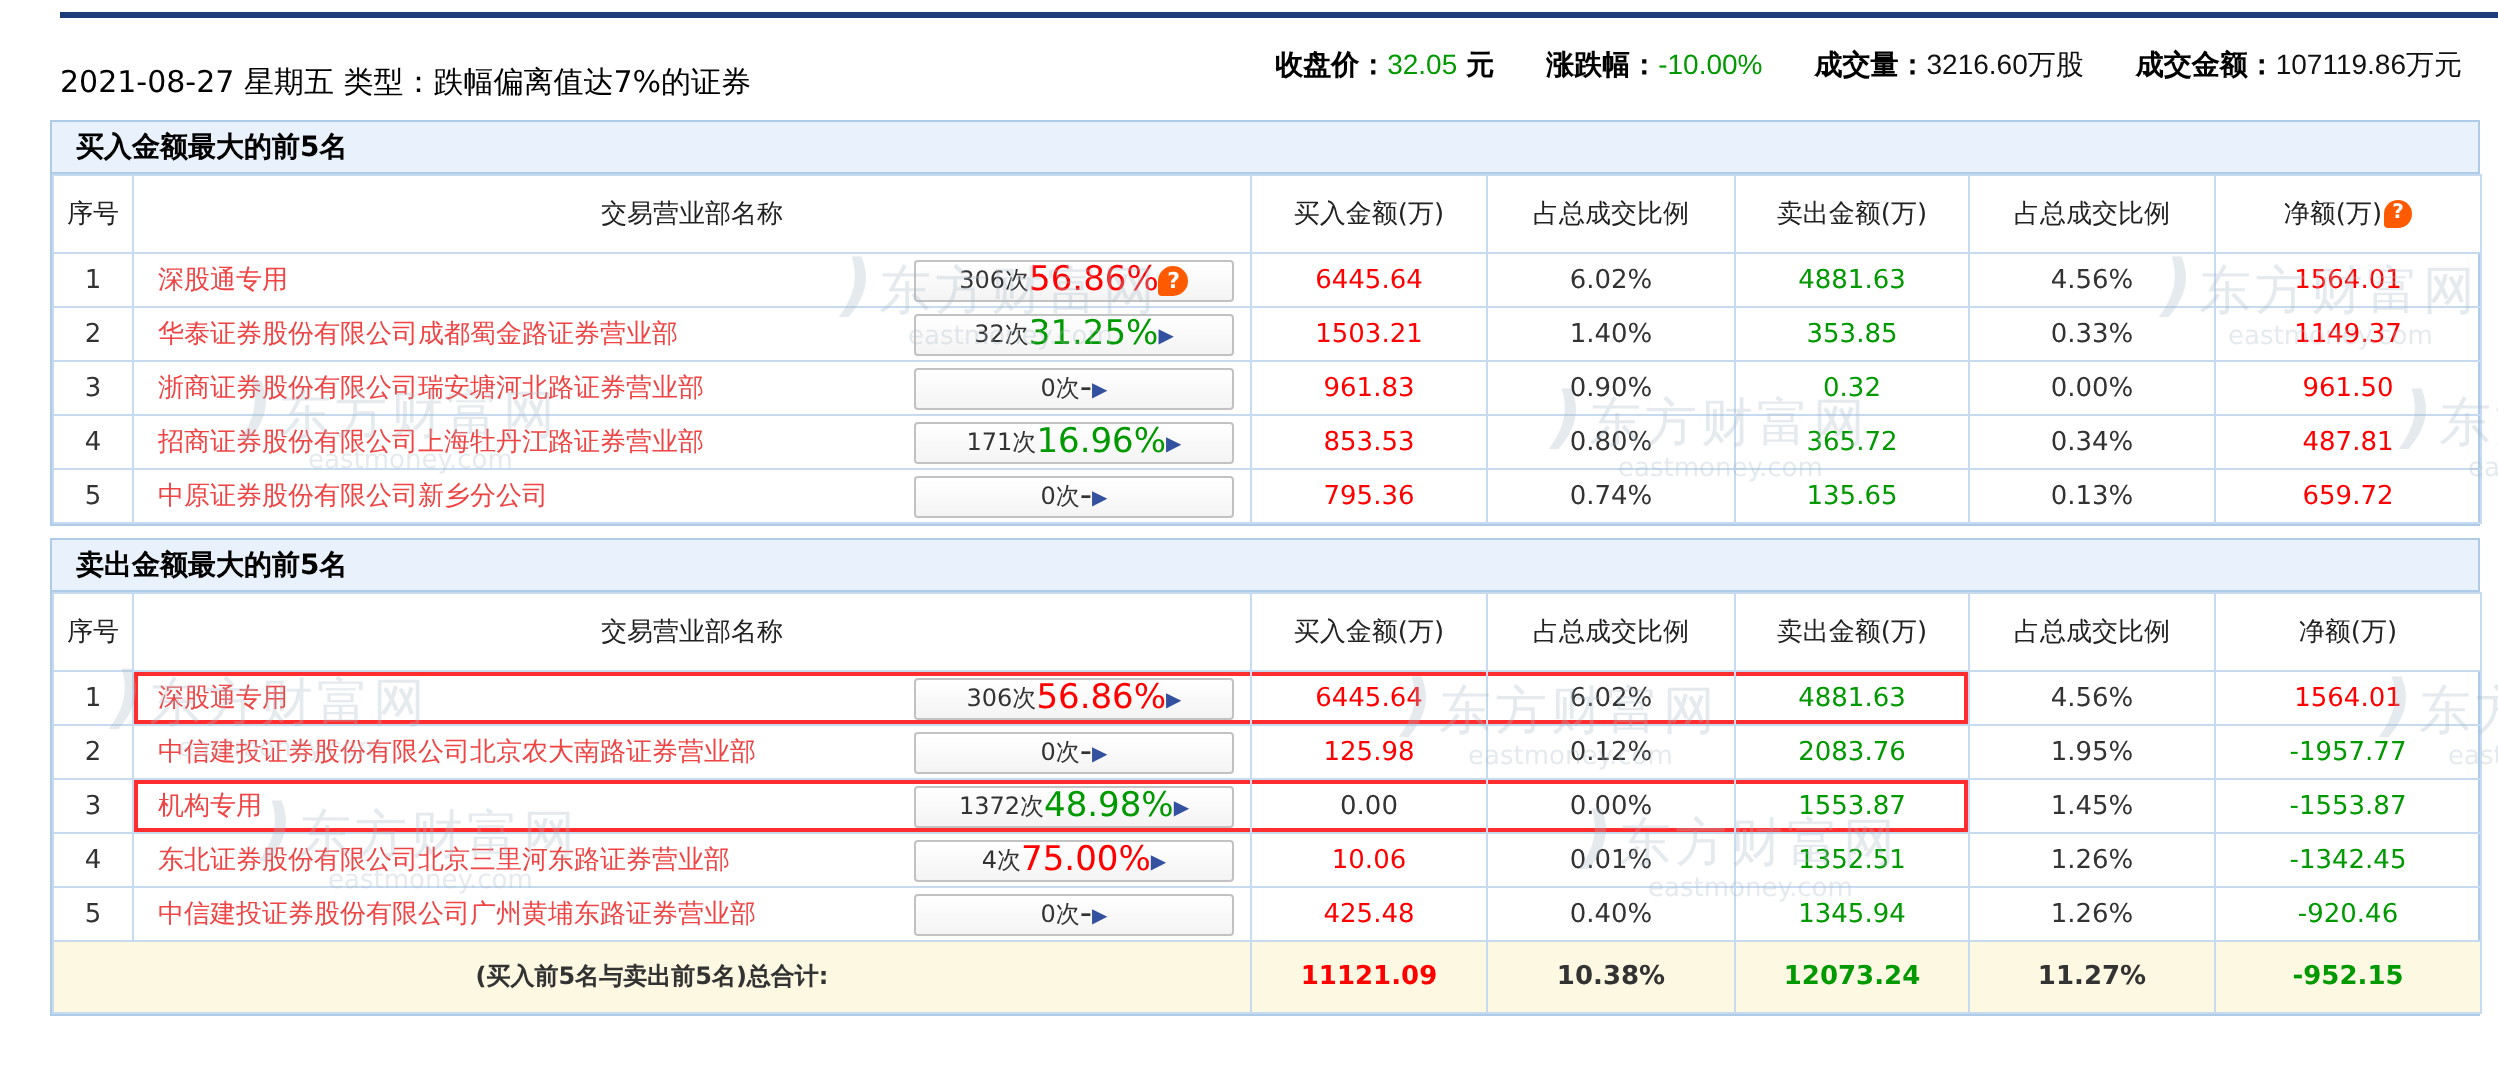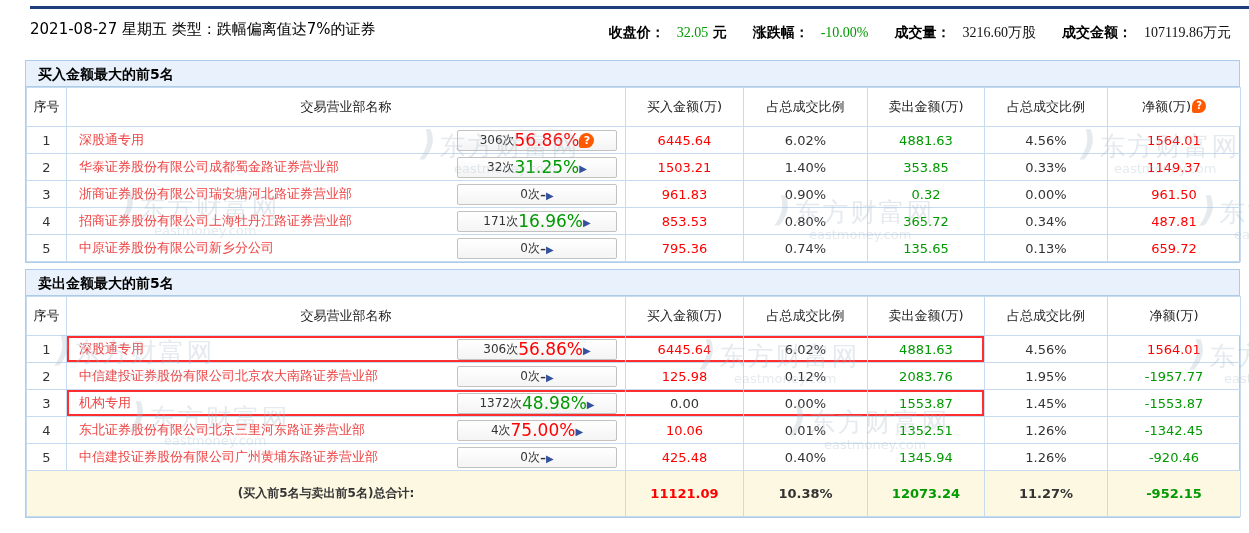--- a/index.html
+++ b/index.html
@@ -4,24 +4,24 @@
 <style>
   :root{
     --red:#ff0000; --green:#009900; --navy:#1e3d7b;
     --border:#c6dbf0; --panel-border:#aecbe8; --section-bg:#e9f2fc;
     --footer-bg:#fdf8e2; --hl:#ff2d2d; --help:#ff5a00; --arrow:#33519e;
   }
   *{box-sizing:border-box; margin:0; padding:0;}
   html,body{width:1249px; height:533px; overflow:hidden; background:#fff;
     font-family:"DejaVu Sans","Liberation Sans",sans-serif; position:relative;}
   .topbar{position:absolute; left:30px; right:0; top:6px; height:3px; background:var(--navy);}
-  .headline{position:absolute; left:30px; top:20px; font-size:15px; color:#000;}
+  .headline{position:absolute; left:30px; top:32px; font-size:15px; color:#000;}
   .stats{position:absolute; right:18px; top:24px; display:flex; gap:26px; font-size:14px; align-items:baseline;}
   .stat b{font-weight:bold; color:#000;}
-  .stat .val{font-family:Liberation Serif, serif; font-size:14px;margin-left:12px;}
+  .stat .val{font-family:Liberation Sans, sans-serif; font-size:14px;}
   .val[data-color="green"]{color:var(--green);}
   .val[data-color="black"]{color:#111;}
   .wrap{position:absolute; left:25px; top:60px; width:1215px;}
   .panel{border:1px solid var(--panel-border); margin-bottom:6px; background:#fff; position:relative;}
   .sec-title{background:var(--section-bg); border-bottom:1px solid var(--panel-border);
     font-size:14px; font-weight:bold; color:#000; height:26px; line-height:26px; padding-left:12px;}
   table{border-collapse:collapse; width:100%; table-layout:fixed;}
   col.c1{width:40px;} col.c2{width:559px;} col.c3{width:118px;} col.c4{width:124px;}
   col.c5{width:117px;} col.c6{width:123px;} col.c7{width:133px;}
   th,td{border:1px solid var(--border); font-size:13px; color:#333; text-align:center; overflow:hidden;}
@@ -43,21 +43,21 @@
   .bicon[data-icon="help"]{width:15px; height:15px; border-radius:50% 50% 50% 2px; background:var(--help); text-align:center;}
   .bicon[data-icon="help"]::before{content:"?"; color:#fff; font-weight:bold; font-size:11px; line-height:15px;}
   .help-dot{display:inline-block; width:14px; height:14px; border-radius:50% 50% 50% 2px;
     background:var(--help); color:#fff; font-weight:bold; font-size:10px; line-height:14px;
     text-align:center; vertical-align:2px; margin-left:1px; cursor:pointer;}
   td.num{font-size:13px;}
   tr[data-highlight="true"] td:nth-child(2){box-shadow:inset 2px 2px 0 var(--hl), inset 2px -2px 0 var(--hl);}
   tr[data-highlight="true"] td:nth-child(3),
   tr[data-highlight="true"] td:nth-child(4){box-shadow:inset 0 2px 0 var(--hl), inset 0 -2px 0 var(--hl);}
   tr[data-highlight="true"] td:nth-child(5){box-shadow:inset -2px 2px 0 var(--hl), inset -2px -2px 0 var(--hl);}
-  tfoot td{height:46px; background:var(--footer-bg); font-weight:bold;}
+  tfoot td{height:36px; background:var(--footer-bg); font-weight:bold;}
   tfoot td.flabel{font-size:12px; color:#333;}
   .watermarks{position:absolute; inset:0; pointer-events:none; overflow:hidden; z-index:5;}
   .wm{position:absolute; color:rgba(170,185,200,0.30); white-space:nowrap; line-height:1;}
   .wm .wm-cn{font-size:26px; font-weight:normal; letter-spacing:2px;}
   .wm .wm-en{font-size:13px; font-weight:normal; display:block; margin-top:2px; margin-left:34px;}
   .wm .wm-logo{font-size:34px; font-weight:bold; margin-right:4px; transform:skewX(-12deg); display:inline-block;}
 </style>
 </head>
 <body>
 

